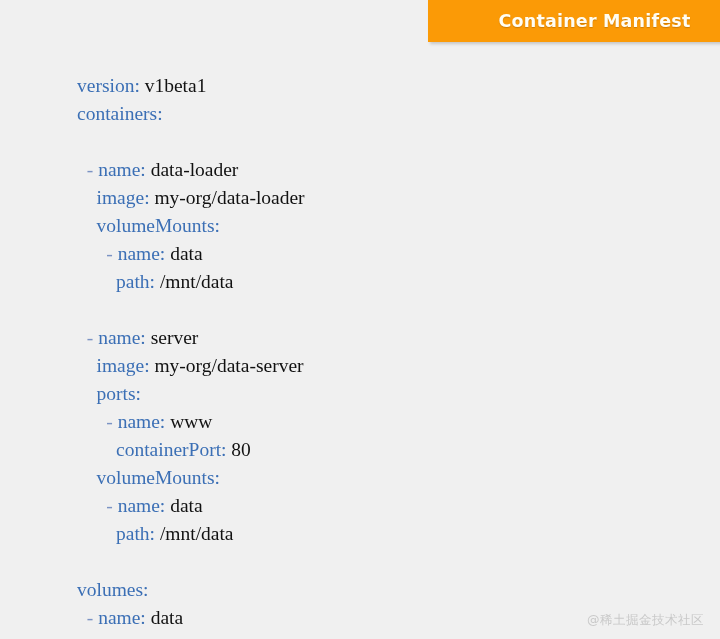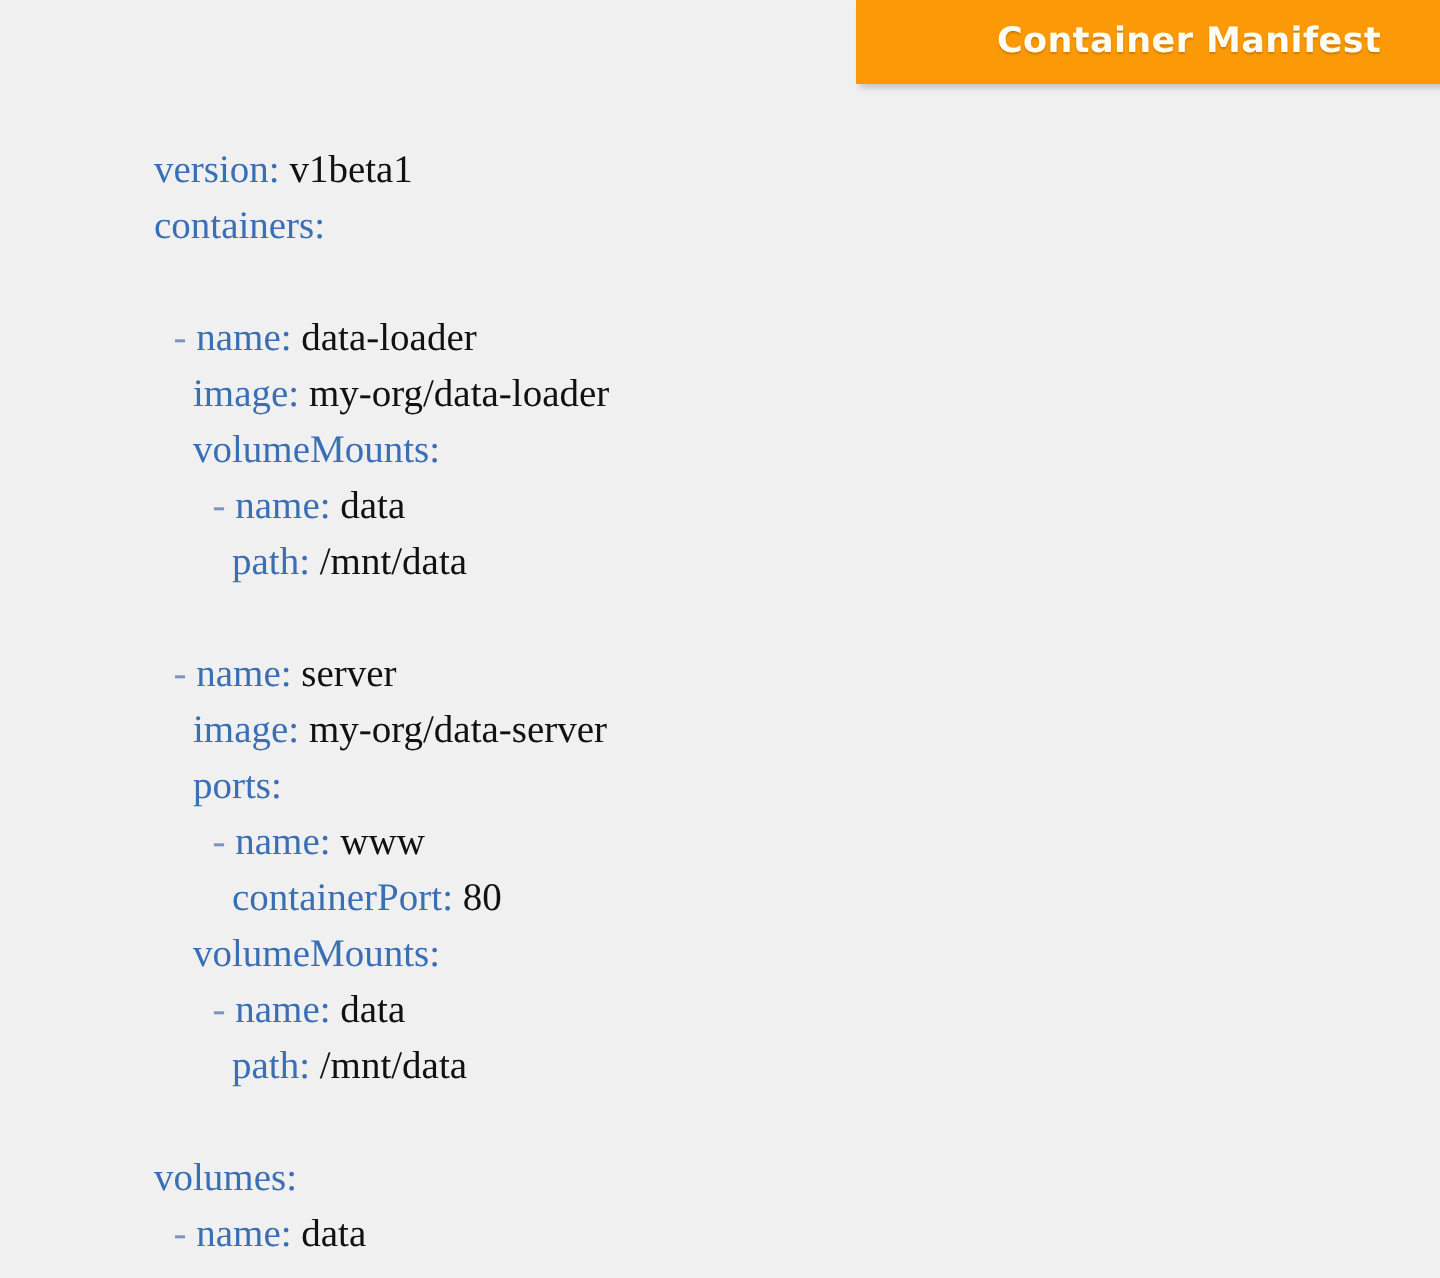--- a/index.html
+++ b/index.html
@@ -95,14 +95,15 @@
 <body>
 
 <div id="slide">
 
   <div class="banner">
     <span class="banner-title">Container Manifest</span>
   </div>
 
   <div class="code-block" id="code-block"><div class="code-line"><span class="key">version</span><span class="colon">:</span><span class="val"> v1beta1</span></div><div class="code-line"><span class="key">containers</span><span class="colon">:</span></div><div class="code-line blank">&nbsp;</div><div class="code-line"><span class="indent">  </span><span class="dash">- </span><span class="key">name</span><span class="colon">:</span><span class="val"> data-loader</span></div><div class="code-line"><span class="indent">    </span><span class="key">image</span><span class="colon">:</span><span class="val"> my-org/data-loader</span></div><div class="code-line"><span class="indent">    </span><span class="key">volumeMounts</span><span class="colon">:</span></div><div class="code-line"><span class="indent">      </span><span class="dash">- </span><span class="key">name</span><span class="colon">:</span><span class="val"> data</span></div><div class="code-line"><span class="indent">        </span><span class="key">path</span><span class="colon">:</span><span class="val"> /mnt/data</span></div><div class="code-line blank">&nbsp;</div><div class="code-line"><span class="indent">  </span><span class="dash">- </span><span class="key">name</span><span class="colon">:</span><span class="val"> server</span></div><div class="code-line"><span class="indent">    </span><span class="key">image</span><span class="colon">:</span><span class="val"> my-org/data-server</span></div><div class="code-line"><span class="indent">    </span><span class="key">ports</span><span class="colon">:</span></div><div class="code-line"><span class="indent">      </span><span class="dash">- </span><span class="key">name</span><span class="colon">:</span><span class="val"> www</span></div><div class="code-line"><span class="indent">        </span><span class="key">containerPort</span><span class="colon">:</span><span class="val"> 80</span></div><div class="code-line"><span class="indent">    </span><span class="key">volumeMounts</span><span class="colon">:</span></div><div class="code-line"><span class="indent">      </span><span class="dash">- </span><span class="key">name</span><span class="colon">:</span><span class="val"> data</span></div><div class="code-line"><span class="indent">        </span><span class="key">path</span><span class="colon">:</span><span class="val"> /mnt/data</span></div><div class="code-line blank">&nbsp;</div><div class="code-line"><span class="key">volumes</span><span class="colon">:</span></div><div class="code-line"><span class="indent">  </span><span class="dash">- </span><span class="key">name</span><span class="colon">:</span><span class="val"> data</span></div></div>
 
+  <div class="watermark">@稀土掘金技术社区</div>
 
 </div>
 
 </body></html>

